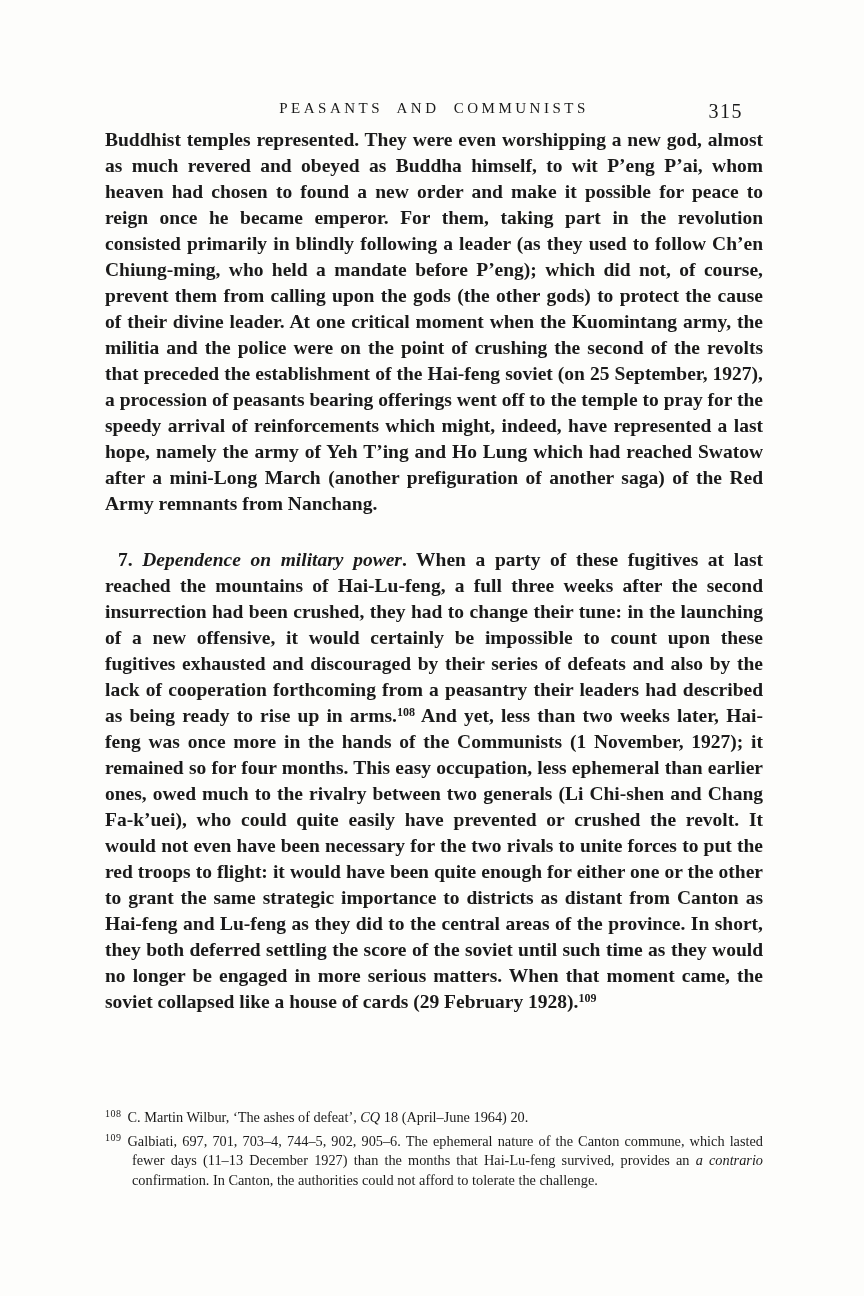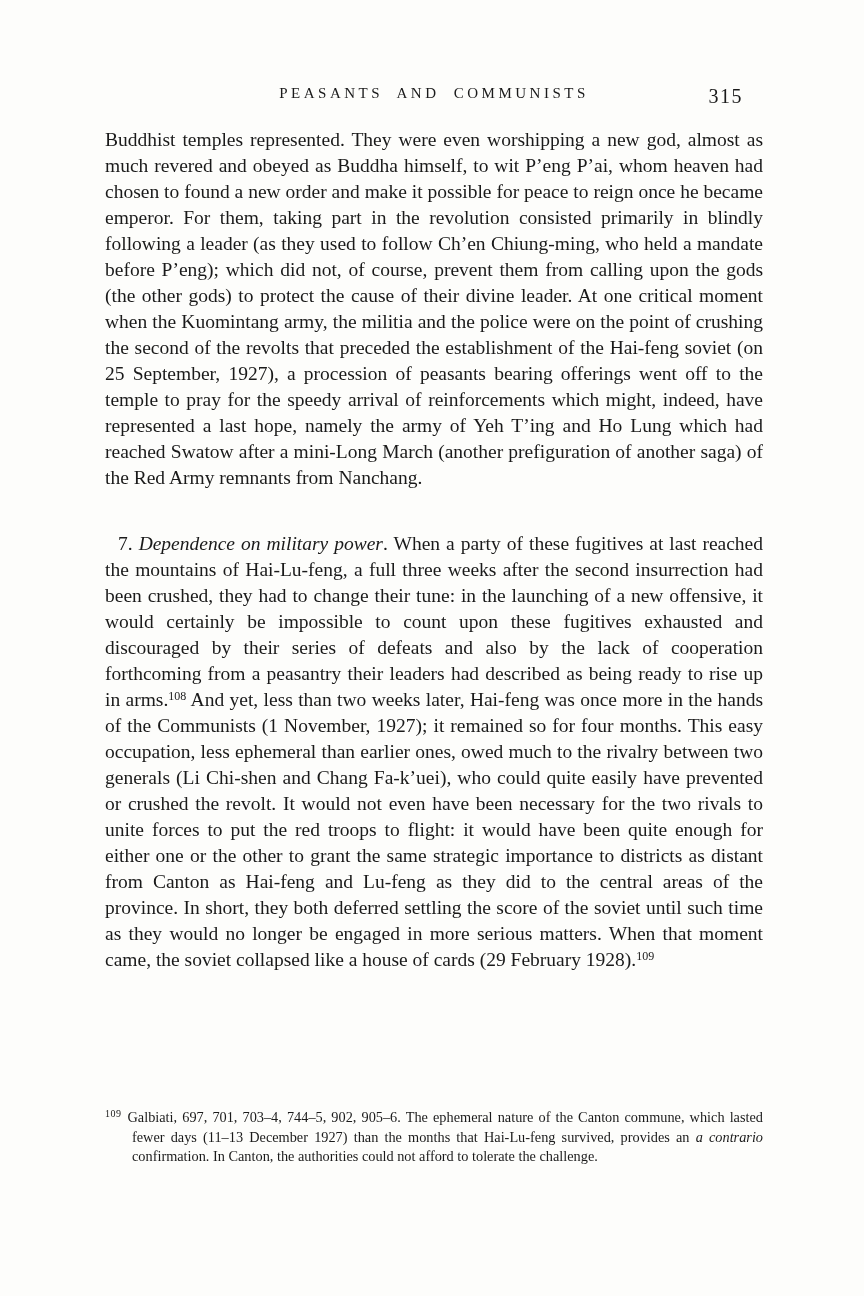--- a/index.html
+++ b/index.html
@@ -12,21 +12,21 @@
     width: 864px;
     height: 1296px;
     margin: 0 auto;
     background: #fdfdfb;
     color: #1a1a1a;
     font-family: "Liberation Serif", serif;
     overflow: hidden;
   }
   .header {
     position: absolute;
-    top: 85px;
+    top: 100px;
     left: 105px;
     width: 658px;
     height: 22px;
   }
   .running-title {
     display: block;
     text-align: center;
     font-size: 15px;
     letter-spacing: 3.5px;
     word-spacing: 7px;
@@ -37,29 +37,30 @@
     right: 20px;
     top: 0;
     font-size: 20px;
     letter-spacing: 1.5px;
   }
   .body-text {
     position: absolute;
     top: 127px;
     left: 105px;
     width: 658px;
+    font-weight: bold;
   }
   .para {
     margin: 0;
     font-size: 19.5px;
     line-height: 26px;
     text-align: justify;
   }
   .para-section {
-    margin-top: 40px;
+    margin-top: 30px;
     text-indent: 13px;
   }
   .italic {
     font-style: italic;
   }
   sup.fn-ref {
     font-size: 12px;
     line-height: 0;
     vertical-align: 6px;
   }
@@ -93,16 +94,17 @@
     <span class="running-title">PEASANTS AND COMMUNISTS</span>
     <span class="page-number">315</span>
   </div>
 
   <div class="body-text">
     <p class="para"><span>Buddhist temples represented. They were even worshipping a new god, almost as much revered and obeyed as Buddha himself, to wit P’eng P’ai, whom heaven had chosen to found a new order and make it possible for peace to reign once he became emperor. For them, taking part in the revolution consisted primarily in blindly following a leader (as they used to follow Ch’en Chiung-ming, who held a mandate before P’eng); which did not, of course, prevent them from calling upon the gods (the other gods) to protect the cause of their divine leader. At one critical moment when the Kuomintang army, the militia and the police were on the point of crushing the second of the revolts that preceded the establishment of the Hai-feng soviet (on 25 September, 1927), a procession of peasants bearing offerings went off to the temple to pray for the speedy arrival of reinforcements which might, indeed, have represented a last hope, namely the army of Yeh T’ing and Ho Lung which had reached Swatow after a mini-Long March (another prefiguration of another saga) of the Red Army remnants from Nanchang.</span></p>
     <p class="para para-section"><span>7. </span><span class="italic">Dependence on military power</span><span>. When a party of these fugitives at last reached the mountains of Hai-Lu-feng, a full three weeks after the second insurrection had been crushed, they had to change their tune: in the launching of a new offensive, it would certainly be impossible to count upon these fugitives exhausted and discouraged by their series of defeats and also by the lack of cooperation forthcoming from a peasantry their leaders had described as being ready to rise up in arms.</span><sup class="fn-ref">108</sup><span> And yet, less than two weeks later, Hai-feng was once more in the hands of the Communists (1 November, 1927); it remained so for four months. This easy occupation, less ephemeral than earlier ones, owed much to the rivalry between two generals (Li Chi-shen and Chang Fa-k’uei), who could quite easily have prevented or crushed the revolt. It would not even have been necessary for the two rivals to unite forces to put the red troops to flight: it would have been quite enough for either one or the other to grant the same strategic importance to districts as distant from Canton as Hai-feng and Lu-feng as they did to the central areas of the province. In short, they both deferred settling the score of the soviet until such time as they would no longer be engaged in more serious matters. When that moment came, the soviet collapsed like a house of cards (29 February 1928).</span><sup class="fn-ref">109</sup></p>
   </div>
 
   <div class="footnotes">
+    <p class="footnote"><span class="fn-num">108</span><span class="fn-text"><span>C. Martin Wilbur, ‘The ashes of defeat’, </span><span class="italic">CQ</span><span> 18 (April–June 1964) 20.</span></span></p>
     <p class="footnote"><span class="fn-num">109</span><span class="fn-text"><span>Galbiati, 697, 701, 703–4, 744–5, 902, 905–6. The ephemeral nature of the Canton commune, which lasted fewer days (11–13 December 1927) than the months that Hai-Lu-feng survived, provides an </span><span class="italic">a contrario</span><span> confirmation. In Canton, the authorities could not afford to tolerate the challenge.</span></span></p>
   </div>
 
 </div>
 
 </body></html>

